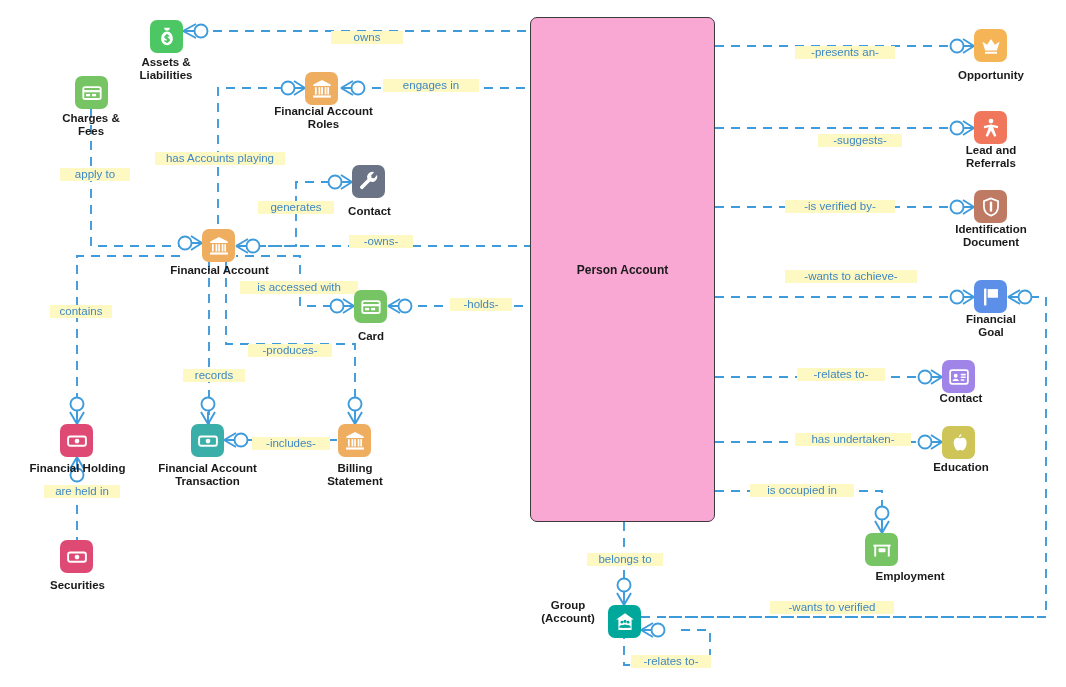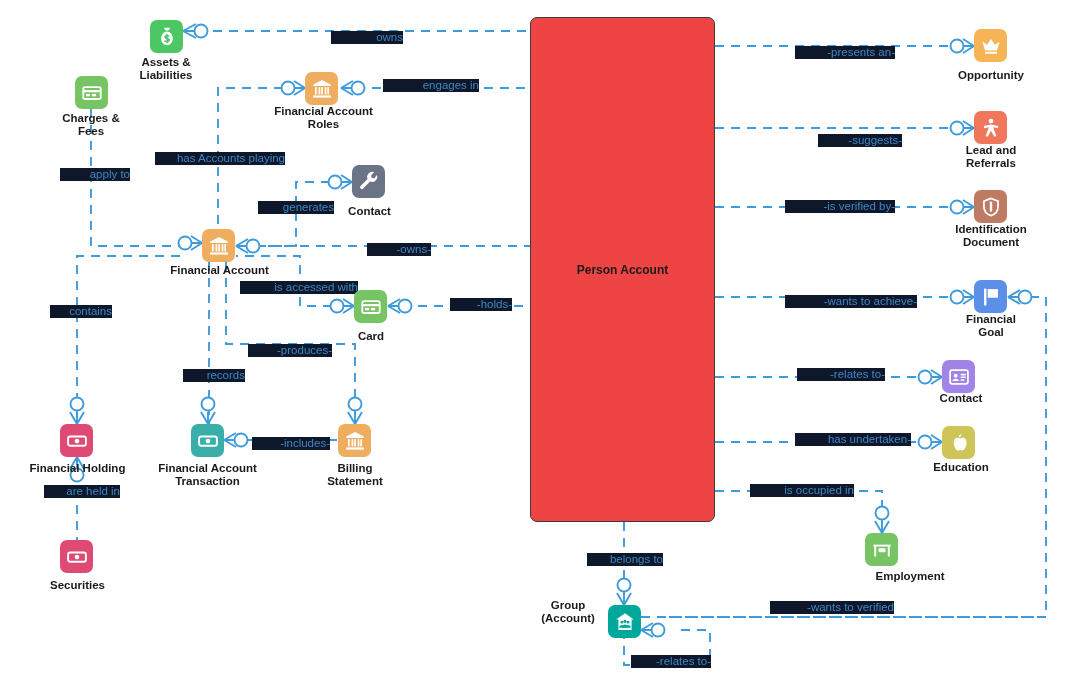--- a/index.html
+++ b/index.html
@@ -7,22 +7,22 @@
        font-family:"Liberation Sans","DejaVu Sans",sans-serif;}
   #canvas{position:relative;width:1066px;height:687px;}
   svg.layer{position:absolute;left:0;top:0;width:1066px;height:687px;}
   .node{position:absolute;}
   .node .tile{width:33px;height:33px;border-radius:7px;position:relative;
               display:flex;align-items:center;justify-content:center;}
   .node .tile svg{display:block;}
   .nlabel{position:absolute;font-size:11.5px;font-weight:bold;color:#1a1a1a;
           line-height:13px;text-align:center;white-space:pre-line;}
   .rlabel{position:absolute;font-size:11.5px;color:#3E87C4;
-          line-height:13px;text-align:right;white-space:pre-line;
-          background:#0f172a;}
+          line-height:13px;text-align:center;white-space:pre-line;
+          background:#fef9c3;}
   .centerbox{position:absolute;border:1.6px solid #3b3b3b;border-radius:7px;
              box-sizing:border-box;display:flex;align-items:center;
              justify-content:center;}
   .centerbox span{font-size:12px;font-weight:bold;color:#1a1a1a;}
 </style>
 </head>
 <body>
 
 <div id="canvas">
 
@@ -190,42 +190,42 @@
         <path d="M624 605 L617 593 M624 605 L631 593 M624 605 L624 593"></path>
       </g>
 
       <g>
         <path d="M641 630 L653 623 M641 630 L653 637 M641 630 L653 630"></path>
         <circle cx="658" cy="630" r="6.5" fill="#fff"></circle>
       </g>
     </g>
   </svg>
 
-  <div class="centerbox" id="center-box" style="left: 530px; top: 17px; width: 185px; height: 505px; background: #ef4444; border-color: rgb(59, 59, 59);">
+  <div class="centerbox" id="center-box" style="left: 530px; top: 17px; width: 185px; height: 505px; background: #f9a8d4; border-color: rgb(59, 59, 59);">
     <span>Person Account</span>
   </div>
 
   <div id="rel-labels">
       <div class="rlabel" style="left: 331px; top: 31px; width: 72px;">owns</div>
       <div class="rlabel" style="left: 383px; top: 79px; width: 96px;">engages in</div>
       <div class="rlabel" style="left: 155px; top: 144px; width: 130px; margin-top: 8px;">has Accounts playing</div>
       <div class="rlabel" style="left: 60px; top: 168px; width: 70px;">apply to</div>
       <div class="rlabel" style="left: 258px; top: 201px; width: 76px;">generates</div>
-      <div class="rlabel" style="left: 367px; top: 235px; width: 64px; margin-top: 8px;">-owns-</div>
+      <div class="rlabel" style="left: 349px; top: 235px; width: 64px;">-owns-</div>
       <div class="rlabel" style="left: 240px; top: 281px; width: 118px;">is accessed with</div>
       <div class="rlabel" style="left: 450px; top: 298px; width: 62px;">-holds-</div>
       <div class="rlabel" style="left: 50px; top: 305px; width: 62px;">contains</div>
       <div class="rlabel" style="left: 248px; top: 344px; width: 84px;">-produces-</div>
       <div class="rlabel" style="left: 183px; top: 369px; width: 62px;">records</div>
       <div class="rlabel" style="left: 252px; top: 437px; width: 78px;">-includes-</div>
       <div class="rlabel" style="left: 44px; top: 485px; width: 76px;">are held in</div>
       <div class="rlabel" style="left: 795px; top: 46px; width: 100px;">-presents an-</div>
       <div class="rlabel" style="left: 818px; top: 122px; width: 84px; margin-top: 12px;">-suggests-</div>
       <div class="rlabel" style="left: 785px; top: 200px; width: 110px;">-is verified by-</div>
-      <div class="rlabel" style="left: 785px; top: 295px; width: 132px;">-wants to achieve-</div>
+      <div class="rlabel" style="left: 785px; top: 270px; width: 132px;">-wants to achieve-</div>
       <div class="rlabel" style="left: 797px; top: 368px; width: 88px;">-relates to-</div>
       <div class="rlabel" style="left: 795px; top: 433px; width: 116px;">has undertaken-</div>
       <div class="rlabel" style="left: 750px; top: 484px; width: 104px;">is occupied in</div>
       <div class="rlabel" style="left: 587px; top: 553px; width: 76px;">belongs to</div>
       <div class="rlabel" style="left: 770px; top: 601px; width: 124px;">-wants to verified</div>
       <div class="rlabel" style="left: 631px; top: 655px; width: 80px;">-relates to-</div>
     </div>
 
   <div id="nodes">
       <div class="node" style="left: 150px; top: 20px;">

